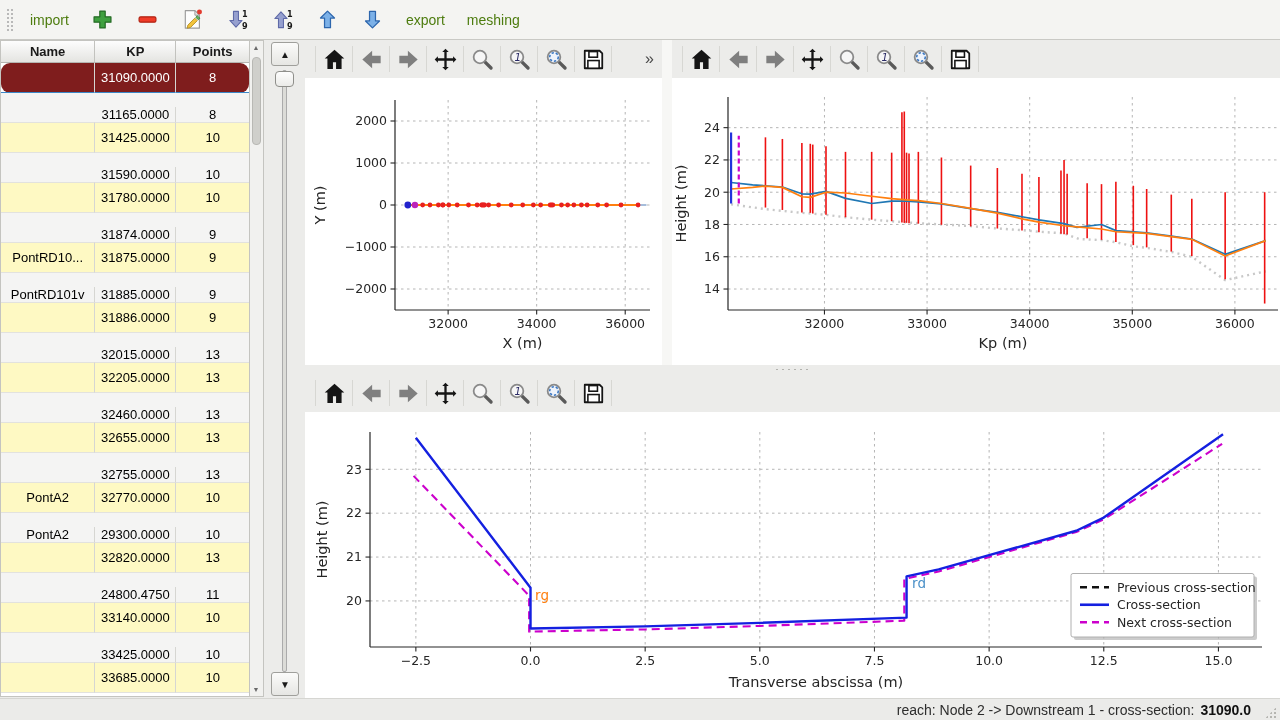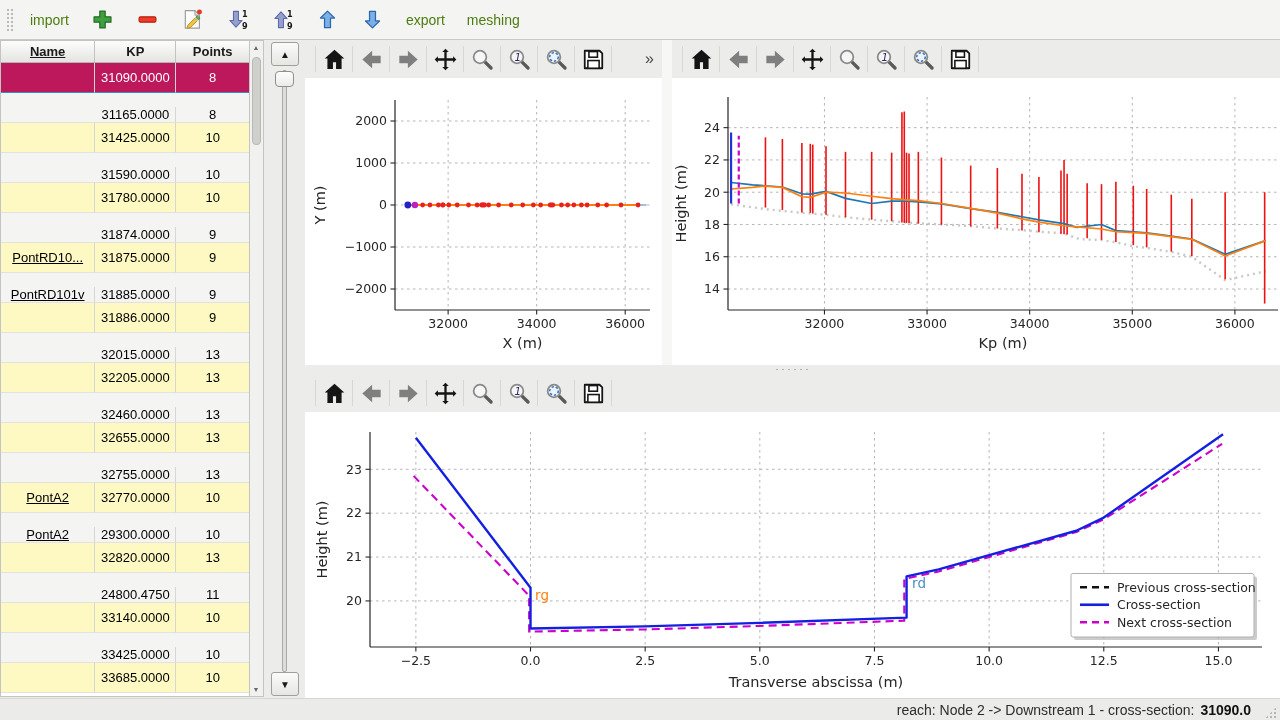--- a/index.html
+++ b/index.html
@@ -18,24 +18,24 @@
   .tb-btn svg { width:23px; height:23px; display:block; }
 
   
   #left-panel { position:absolute; left:0; top:40px; width:302px; height:658px; background:#ececea; }
   #xs-table { position:absolute; left:0; top:0; width:250px; height:657px; background:#fff;
     border:1px solid #c4c4c0; border-top:1px solid #c4c4c0; font-size:13px; }
   #xs-header { display:flex; height:22px; background:linear-gradient(#fdfdfd,#e4e4e1);
     border-bottom:1px solid #b5b5b1; font-weight:bold; color:#1a1a1a; }
   .hcell { display:flex; align-items:center; justify-content:center; border-right:1px solid #c2c2be; }
   .hcell:last-child { border-right:none; }
-  .c-name { width:100px;text-decoration:underline; } .c-kp { width:86px; } .c-points { width:77px; }
+  .c-name { width:100px; } .c-kp { width:86px; } .c-points { width:77px; }
   .trow { display:flex; height:30px; background:#fef9c3; }
   .trow.alt { background:#f4f4f3;align-items:flex-end; }
-  .trow.selected { background:#be185d; color:#fff; }
+  .trow.selected { background:#7f1d1d; color:#fff;border-radius:9px; }
   .tcell { display:flex; align-items:center; justify-content:center;
     border-right:1px solid #d6d6d2; border-bottom:1px solid #e2e2de; overflow:hidden; white-space:nowrap; }
   .tcell:last-child { border-right:none; }
   .trow.selected .tcell { border-bottom-color:#3b87c8; }
 
   
   #table-scrollbar { position:absolute; left:250px; top:0; width:14px; height:657px;
     background:#f1f1ef; border:1px solid #c4c4c0; border-left:none; }
   .sb-arrow { position:absolute; left:0; width:12px; height:13px; display:flex; align-items:center;
     justify-content:center; font-size:7px; color:#6a6a6a; }

